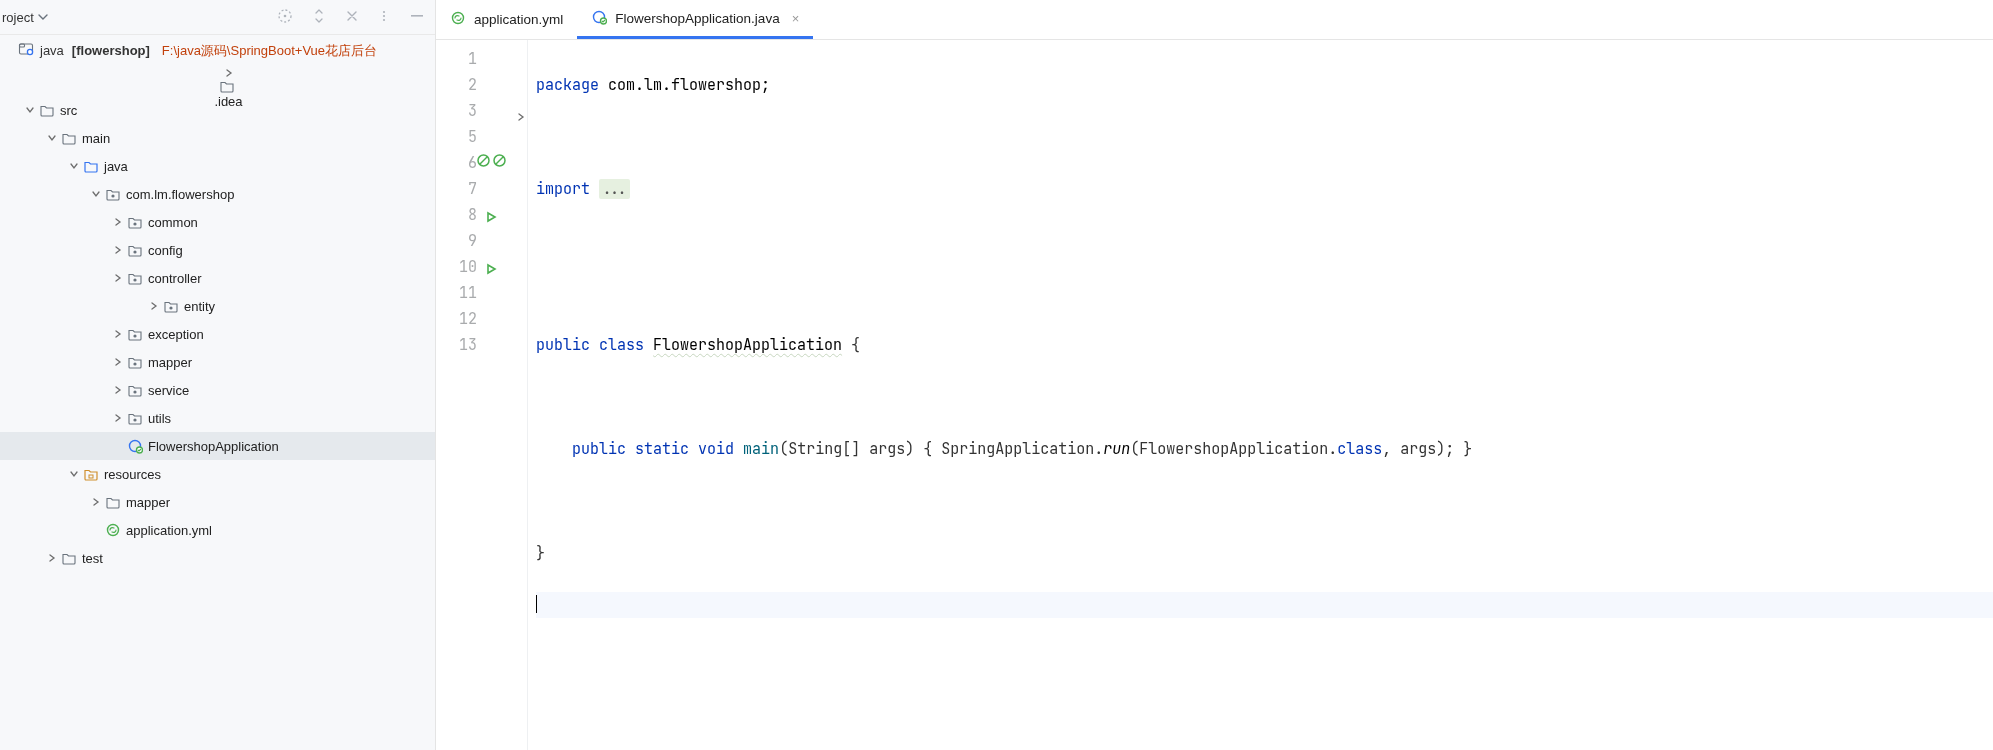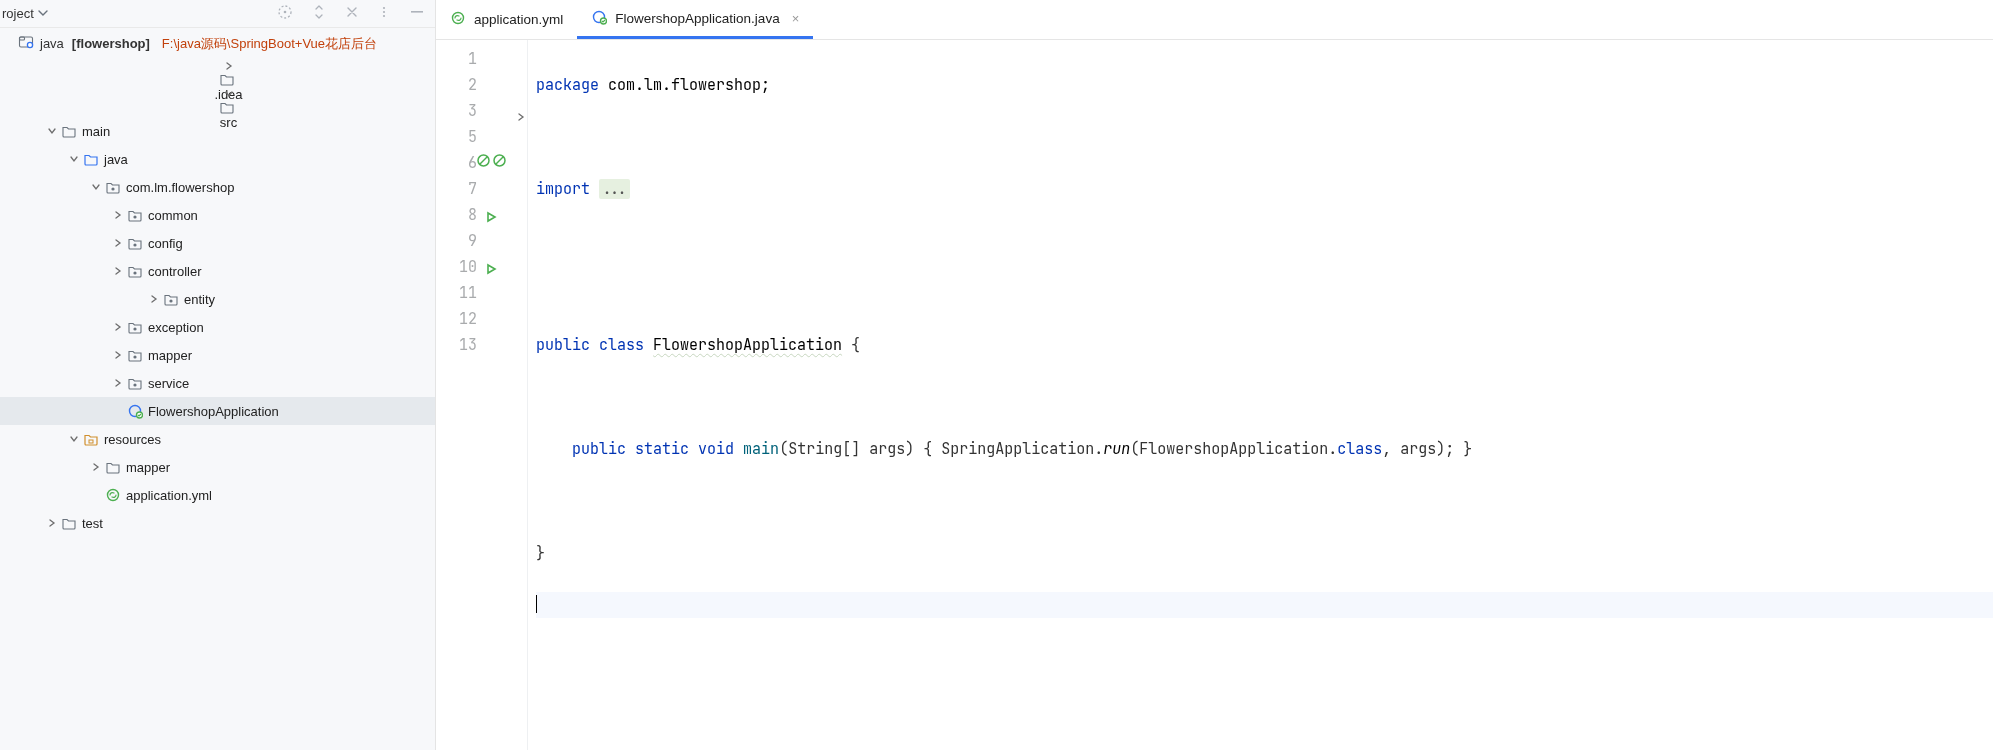--- a/index.html
+++ b/index.html
@@ -17,21 +17,21 @@
   .sidebar {
     width: 436px;
     background: #f7f8fa;
     border-right: 1px solid #e4e4e4;
     display: flex;
     flex-direction: column;
   }
   .project-header {
     display: flex;
     align-items: center;
-    height: 28px;
+    height: 35px;
     padding: 0 10px 0 0;
     border-bottom: 1px solid #e9e9e9;
   }
   .project-title {
     font-weight: 500;
     flex: 0 0 auto;
     padding-left: 2px;
   }
   .project-header .caret-down {
     margin-left: 4px;
@@ -263,21 +263,21 @@
             <path d="M3 2 L7 5 L3 8" stroke="#6e6e6e" stroke-width="1.3" fill="none" stroke-linecap="round"></path>
           </svg>
         </span>
         <span class="icon-slot">
           <svg width="16" height="16" viewBox="0 0 16 16">
             <path d="M2 4.5 h4 l1.5 1.5 H14 v7 a1 1 0 0 1 -1 1 H3 a1 1 0 0 1 -1 -1 Z" fill="none" stroke="#6a737d" stroke-width="1.1"></path>
           </svg>
         </span>
         <span class="tree-label">.idea</span>
       </div>
-      <div class="tree-row" style="padding-left: 22px; flex-direction: column;">
+      <div class="tree-row" style="padding-left: 22px;">
         <span class="chev">
           <svg width="10" height="10" viewBox="0 0 10 10">
             <path d="M2 3 L5 7 L8 3" stroke="#6e6e6e" stroke-width="1.3" fill="none" stroke-linecap="round"></path>
           </svg>
         </span>
         <span class="icon-slot">
           <svg width="16" height="16" viewBox="0 0 16 16">
             <path d="M2 4.5 h4 l1.5 1.5 H14 v7 a1 1 0 0 1 -1 1 H3 a1 1 0 0 1 -1 -1 Z" fill="none" stroke="#6a737d" stroke-width="1.1"></path>
           </svg>
         </span>
@@ -413,20 +413,34 @@
             <path d="M3 2 L7 5 L3 8" stroke="#6e6e6e" stroke-width="1.3" fill="none" stroke-linecap="round"></path>
           </svg>
         </span>
         <span class="icon-slot">
           <svg width="16" height="16" viewBox="0 0 16 16">
             <path d="M2 4.5 h4 l1.5 1.5 H14 v7 a1 1 0 0 1 -1 1 H3 a1 1 0 0 1 -1 -1 Z" fill="none" stroke="#6a737d" stroke-width="1.1"></path>
             <circle cx="8" cy="10" r="1.6" fill="#6a737d"></circle>
           </svg>
         </span>
         <span class="tree-label">service</span>
+      </div>
+      <div class="tree-row" style="padding-left: 110px;">
+        <span class="chev">
+          <svg width="10" height="10" viewBox="0 0 10 10">
+            <path d="M3 2 L7 5 L3 8" stroke="#6e6e6e" stroke-width="1.3" fill="none" stroke-linecap="round"></path>
+          </svg>
+        </span>
+        <span class="icon-slot">
+          <svg width="16" height="16" viewBox="0 0 16 16">
+            <path d="M2 4.5 h4 l1.5 1.5 H14 v7 a1 1 0 0 1 -1 1 H3 a1 1 0 0 1 -1 -1 Z" fill="none" stroke="#6a737d" stroke-width="1.1"></path>
+            <circle cx="8" cy="10" r="1.6" fill="#6a737d"></circle>
+          </svg>
+        </span>
+        <span class="tree-label">utils</span>
       </div>
       <div class="tree-row selected" style="padding-left: 110px;">
         <span class="chev empty">·</span>
         <span class="icon-slot">
           <svg width="16" height="16" viewBox="0 0 16 16">
             <circle cx="8" cy="8" r="5.5" fill="none" stroke="#3574f0" stroke-width="1.4"></circle>
             <circle cx="12.5" cy="12" r="3" fill="#fff" stroke="#4caf50" stroke-width="1.4"></circle>
             <path d="M11 12 l1 1 l2 -2" stroke="#4caf50" stroke-width="1.2" fill="none"></path>
           </svg>
         </span>

